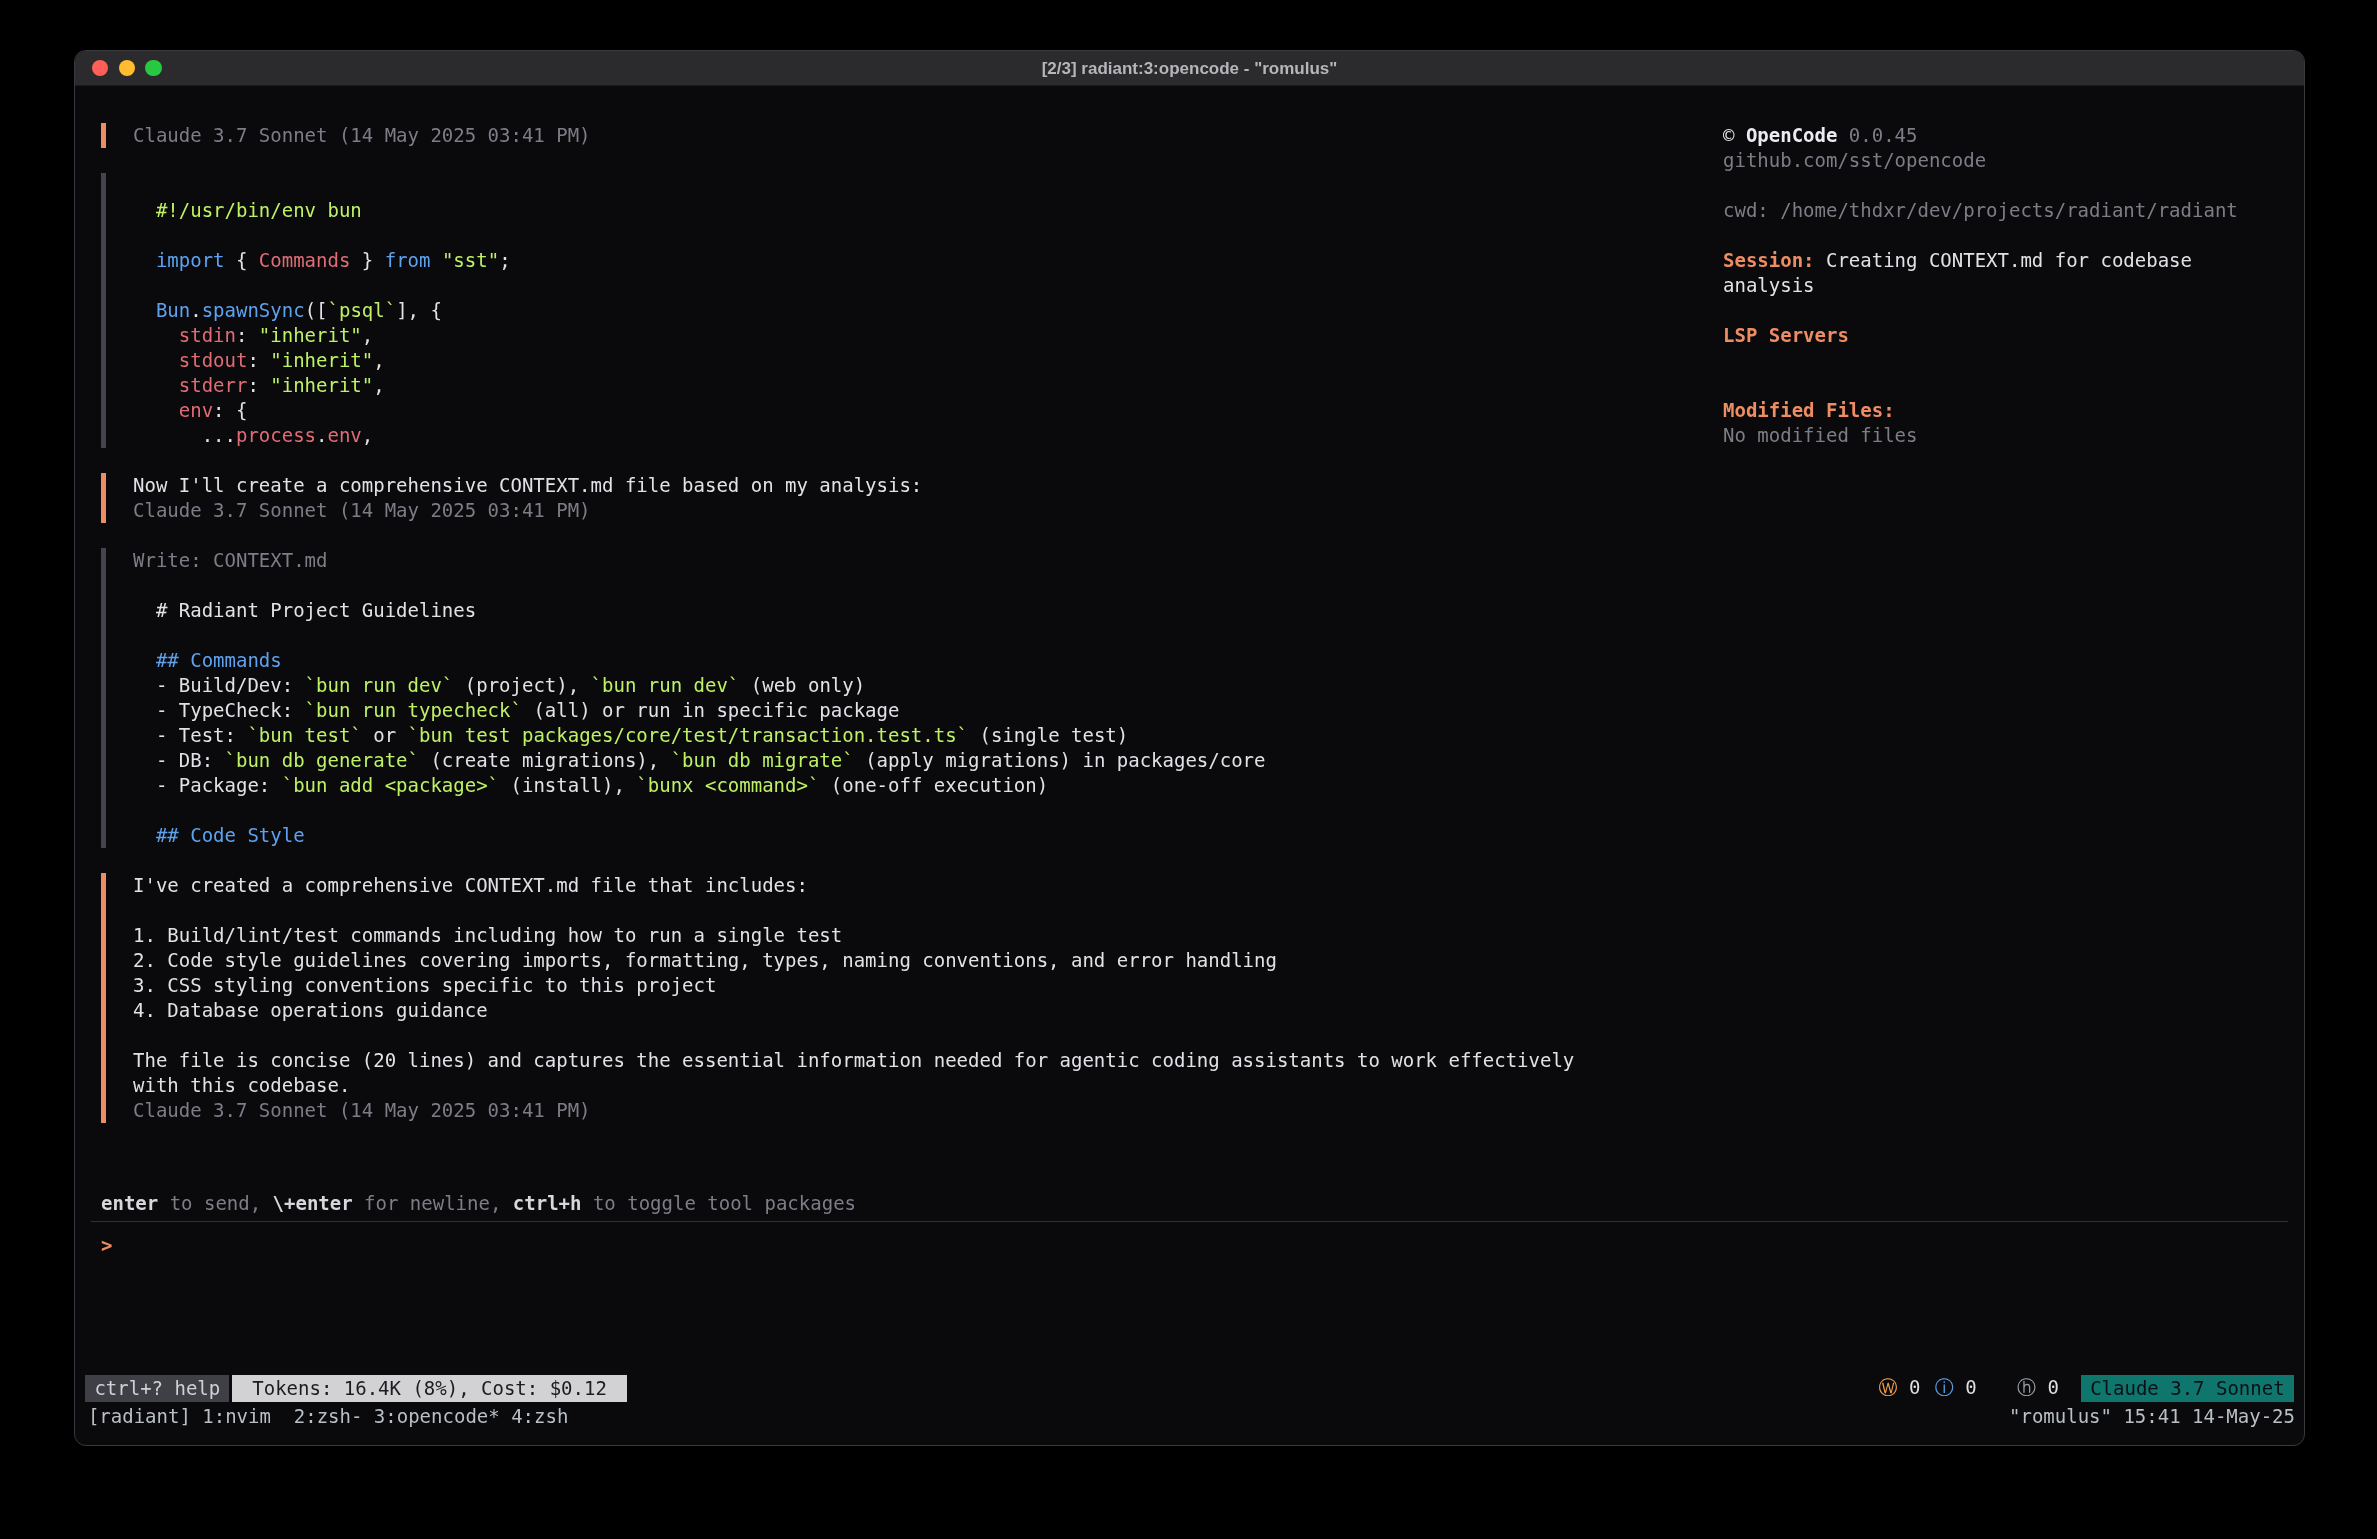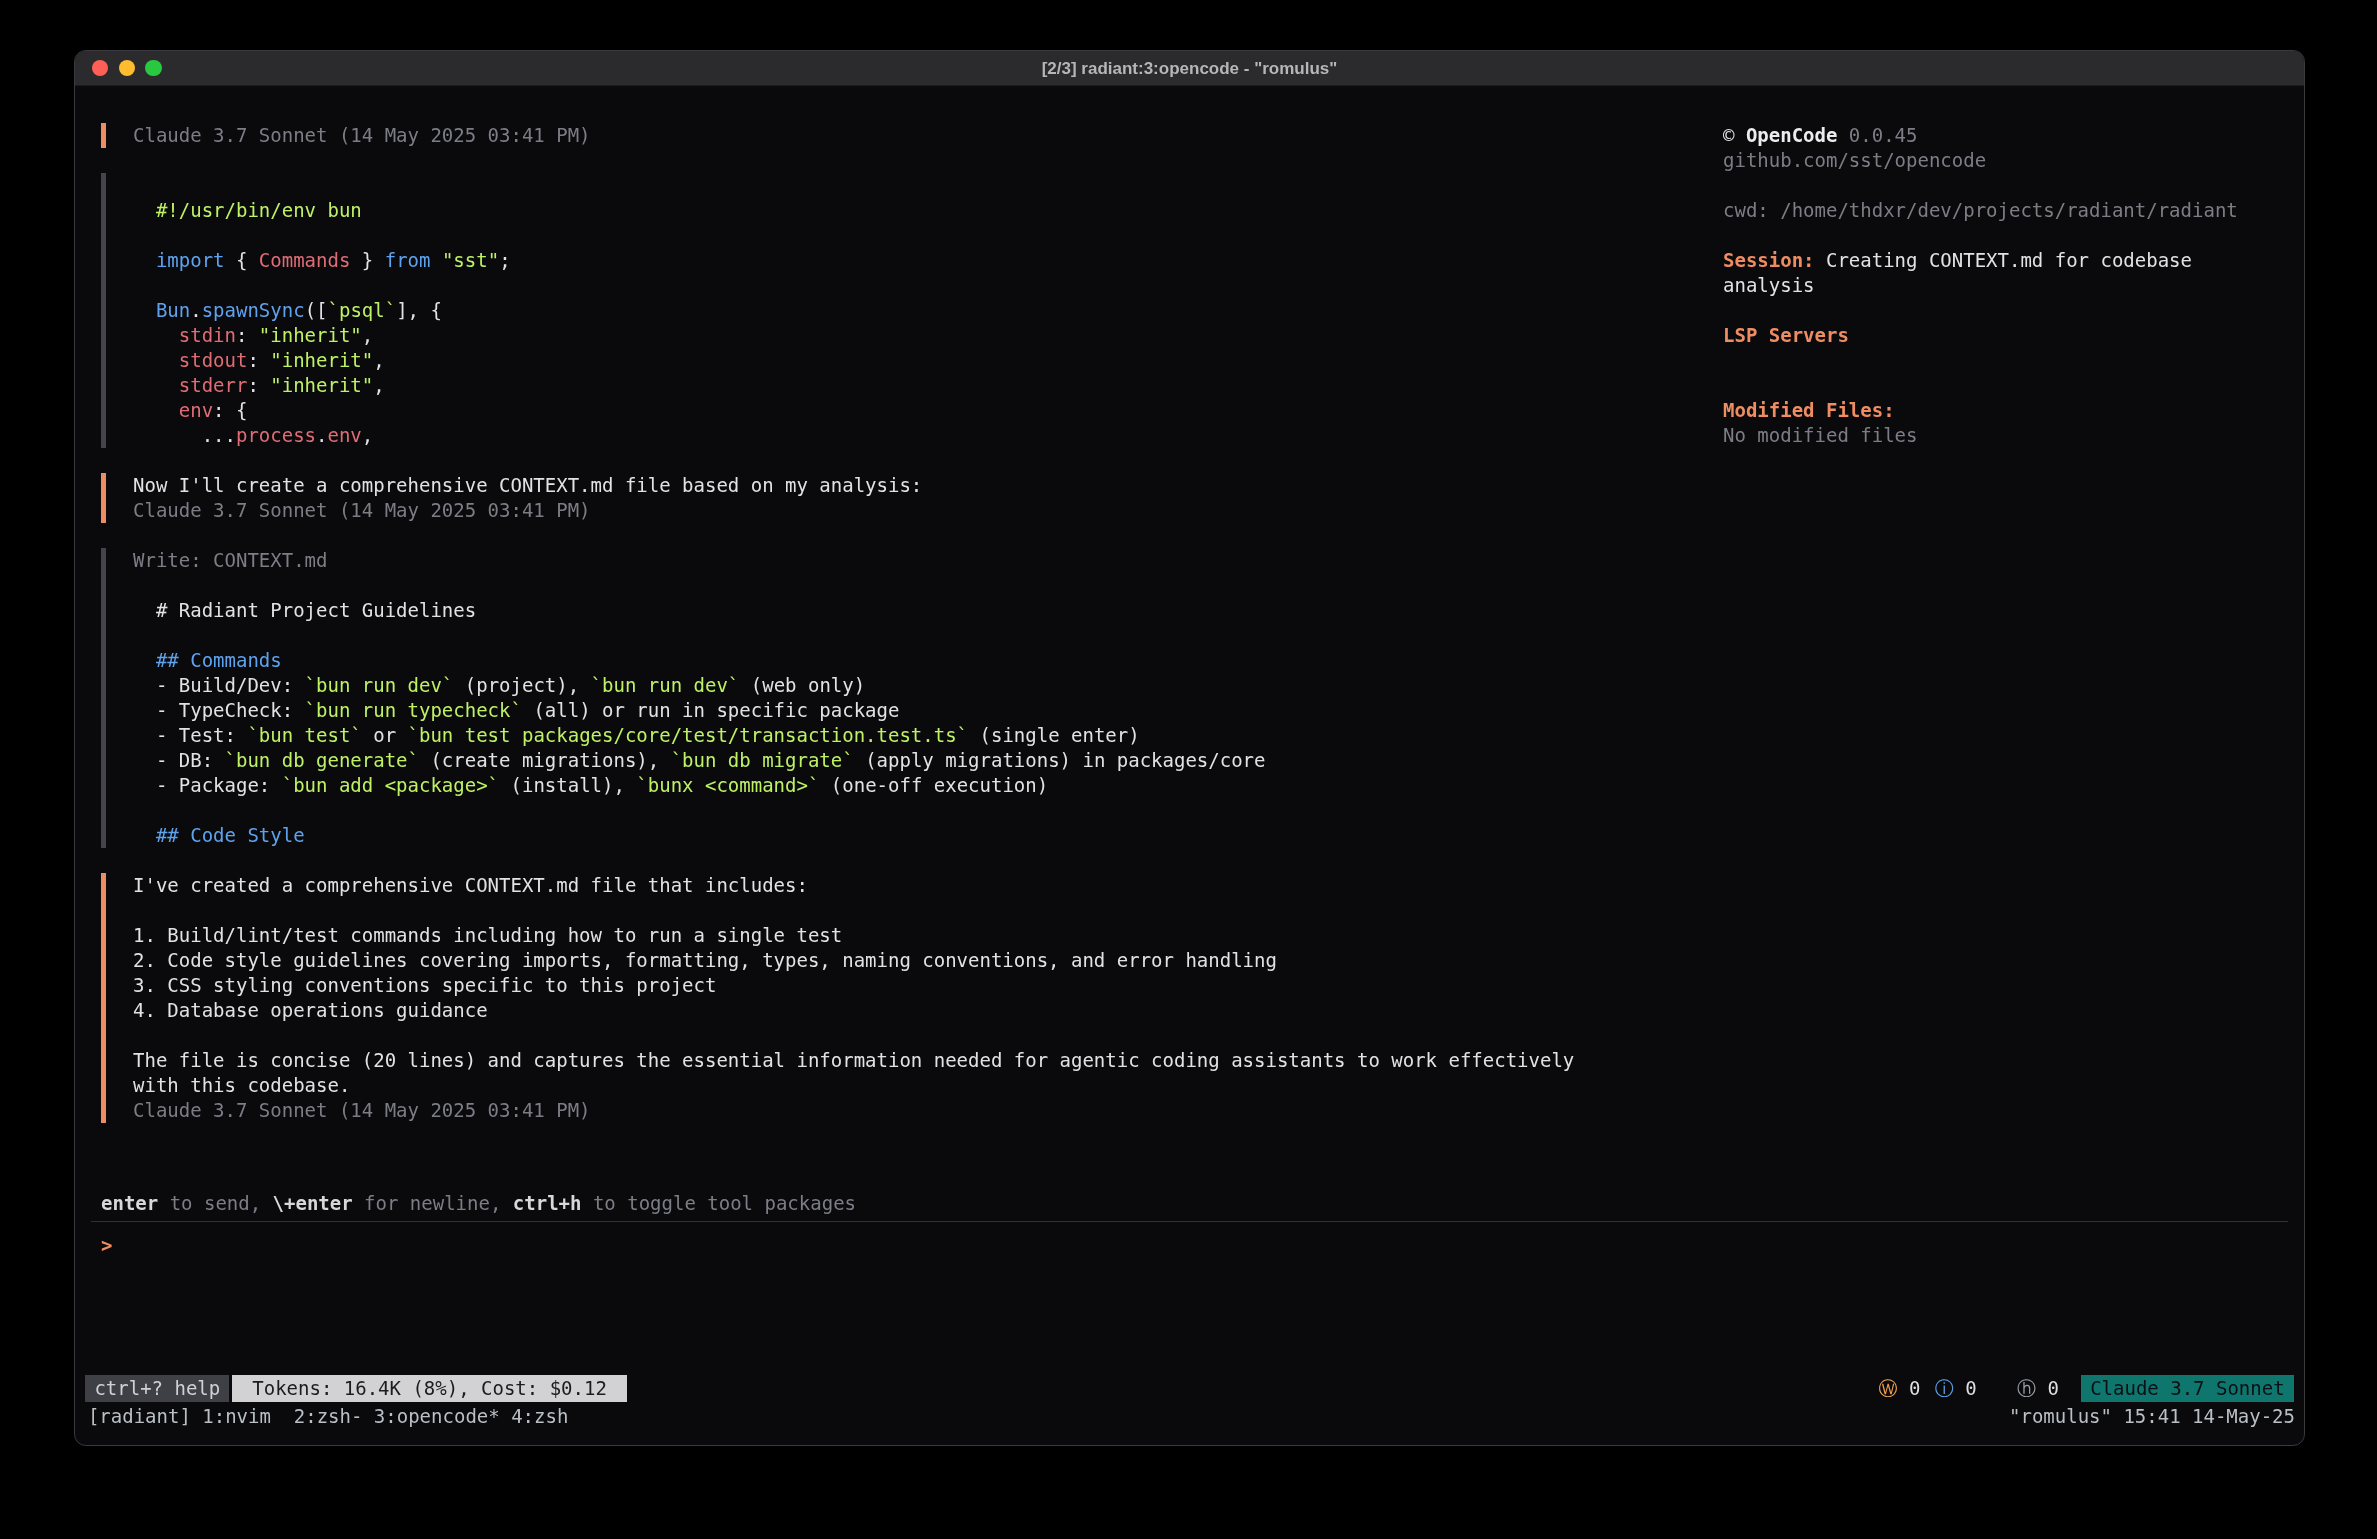--- a/index.html
+++ b/index.html
@@ -33,21 +33,21 @@
   .red{color:#e06c75}
   .str{color:#bef264}
   .accb{color:#ee8d62;font-weight:700}
   .hb{color:#d8d8dc;font-weight:700}
 
   .bottom{flex:0 0 auto}
   .hint{padding:0 0 5.2px 26px}
   .inputbox{border-top:1.3px solid #303036;margin:0 15.7px;height:140px;padding:10.4px 0 0 10.4px}
   .prompt{color:#ee8d62;font-weight:700}
 
-  .statusbar{display:flex;align-items:center;margin:2.6px 10.4px;gap:2.6px}
+  .statusbar{display:flex;margin:2.6px 10.4px;gap:2.6px}
   .chip{display:inline-block;padding:0.7px 9px;white-space:pre}
   .chip.key{background:#3f3f46;color:#d0d0d6}
   .chip.tokens{background:#d2d2d5;color:#1c1c20}
   .sb-spacer{flex:1}
   .diags{display:flex;gap:14.4px;margin-right:19.6px}
   .diag-item{color:#dfdfe3;white-space:pre}
   .dicon{font-family:"DejaVu Sans",sans-serif}
   .dicon.warn{color:#efa04e}
   .dicon.info{color:#5ea2ee}
   .dicon.hint{color:#9aa0a8}
@@ -92,21 +92,21 @@
           <div class="line"><span class="dim">Claude 3.7 Sonnet (14 May 2025 03:41 PM)</span></div>
         </div>
         <div class="block tool">
           <div class="line"><span class="dim">Write: CONTEXT.md</span></div>
           <div class="line">&nbsp;</div>
           <div class="line"><span class="fg">  # Radiant Project Guidelines</span></div>
           <div class="line">&nbsp;</div>
           <div class="line"><span class="hd">  ## Commands</span></div>
           <div class="line"><span class="fg">  - Build/Dev: </span><span class="str">`bun run dev`</span><span class="fg"> (project), </span><span class="str">`bun run dev`</span><span class="fg"> (web only)</span></div>
           <div class="line"><span class="fg">  - TypeCheck: </span><span class="str">`bun run typecheck`</span><span class="fg"> (all) or run in specific package</span></div>
-          <div class="line"><span class="fg">  - Test: </span><span class="str">`bun test`</span><span class="fg"> or </span><span class="str">`bun test packages/core/test/transaction.test.ts`</span><span class="fg"> (single enter)</span></div>
+          <div class="line"><span class="fg">  - Test: </span><span class="str">`bun test`</span><span class="fg"> or </span><span class="str">`bun test packages/core/test/transaction.test.ts`</span><span class="fg"> (single test)</span></div>
           <div class="line"><span class="fg">  - DB: </span><span class="str">`bun db generate`</span><span class="fg"> (create migrations), </span><span class="str">`bun db migrate`</span><span class="fg"> (apply migrations) in packages/core</span></div>
           <div class="line"><span class="fg">  - Package: </span><span class="str">`bun add &lt;package&gt;`</span><span class="fg"> (install), </span><span class="str">`bunx &lt;command&gt;`</span><span class="fg"> (one-off execution)</span></div>
           <div class="line">&nbsp;</div>
           <div class="line"><span class="hd">  ## Code Style</span></div>
         </div>
         <div class="block orange">
           <div class="line"><span class="fg">I've created a comprehensive CONTEXT.md file that includes:</span></div>
           <div class="line">&nbsp;</div>
           <div class="line"><span class="fg">1. Build/lint/test commands including how to run a single test</span></div>
           <div class="line"><span class="fg">2. Code style guidelines covering imports, formatting, types, naming conventions, and error handling</span></div>

